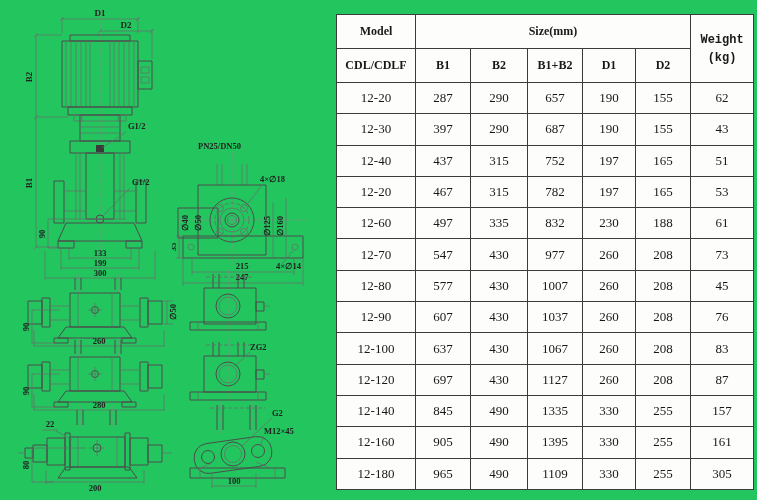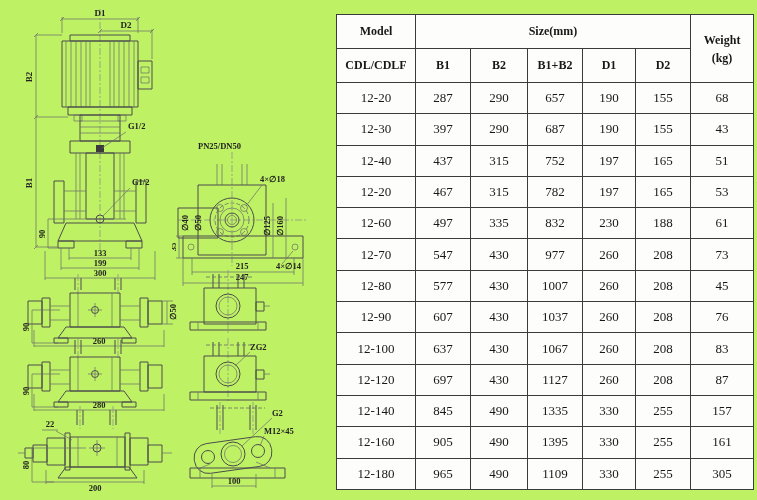--- a/index.html
+++ b/index.html
@@ -1,26 +1,26 @@
 <!DOCTYPE html>
 <html><head>
 <meta charset="utf-8">
 <style>
   html,body{margin:0;padding:0;background:#ffffff;}
-  #stage{position:relative;width:757px;height:500px;background:#bef264;overflow:hidden;
+  #stage{position:relative;width:757px;height:500px;background:#22c55e;overflow:hidden;
          font-family:"Liberation Serif",serif;color:#1c1c1c;}
   
   table.spec{position:absolute;left:336px;top:14px;width:417px;height:476px;
              border-collapse:collapse;table-layout:fixed;background:#fdfdfb;}
   .spec th,.spec td{border:1px solid #3b3b3b;text-align:center;vertical-align:middle;
                     padding:0;color:#181818;}
   .spec thead th{font-size:12px;font-weight:bold;text-align:center;}
   .spec thead tr{height:34px;}
   .spec td{font-size:13px;font-weight:normal;}
-  .spec .wcell div{line-height:1.5;}
+  .spec .wcell div{line-height:1.5;font-family:Liberation Mono, monospace;}
   
   .drw{position:absolute;}
   .drw *{vector-effect:non-scaling-stroke;}
   svg text{font-family:"Liberation Serif",serif;font-size:9px;font-weight:bold;fill:#222;}
   svg text.sm{font-size:8.5px;}
   .ln{stroke:#4c4c4c;stroke-width:1;fill:none;}
   .tn{stroke:#6a6a6a;stroke-width:0.7;fill:none;}
   .cl{stroke:#8a8a8a;stroke-width:0.7;fill:none;stroke-dasharray:7 2 2 2;}
   .dsh{stroke:#6a6a6a;stroke-width:0.8;fill:none;stroke-dasharray:4 2;}
   .fill{fill:#3a3a3a;stroke:none;}
@@ -311,21 +311,21 @@
       </tr>
     </thead>
     <tbody>
         <tr>
           <td>12-20</td>
           <td>287</td>
           <td>290</td>
           <td>657</td>
           <td>190</td>
           <td>155</td>
-          <td>68</td>
+          <td>62</td>
         </tr>
         <tr>
           <td>12-30</td>
           <td>397</td>
           <td>290</td>
           <td>687</td>
           <td>190</td>
           <td>155</td>
           <td>43</td>
         </tr>

